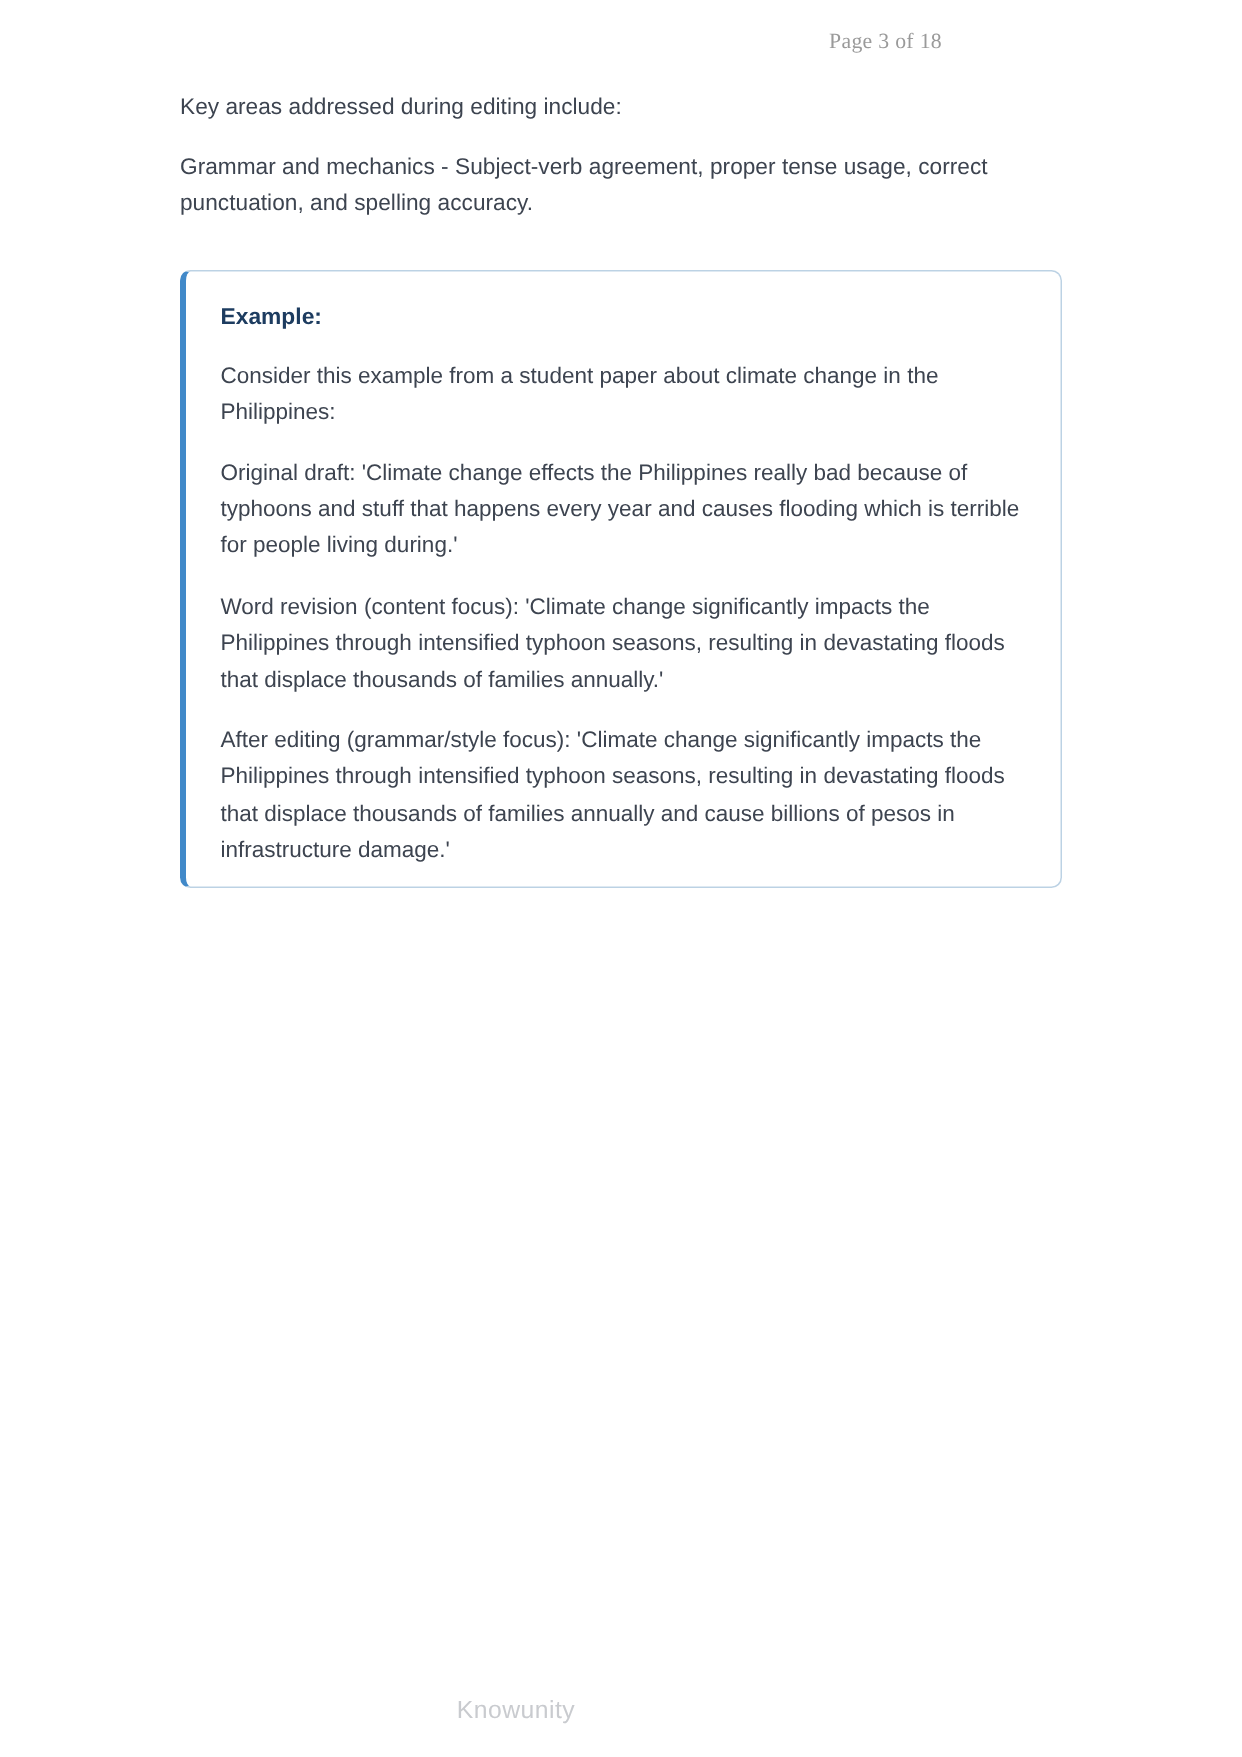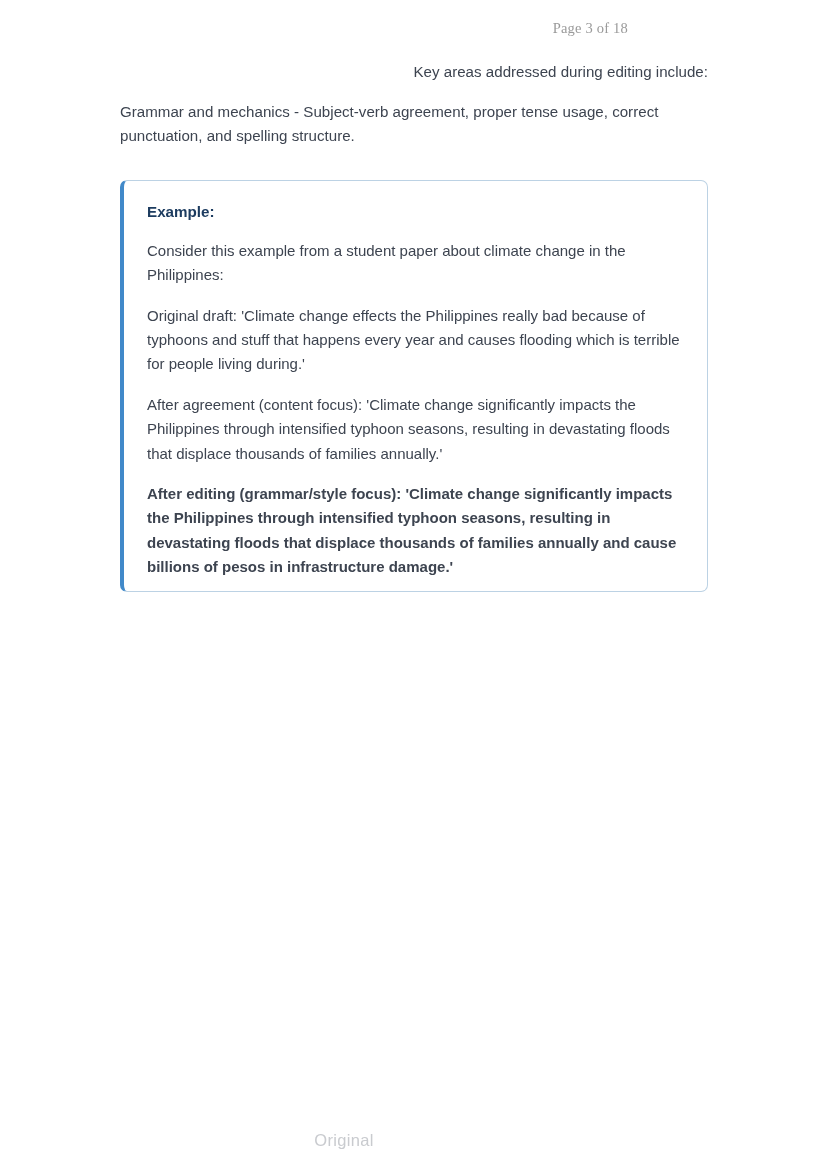--- a/index.html
+++ b/index.html
@@ -48,21 +48,20 @@
     line-height: 24.6px;
     color: #3d4450;
     letter-spacing: 0.02px;
   }
   p.body-par:last-child {
     margin-bottom: 0;
   }
 
   .intro-par {
     margin-bottom: 16px;
-    text-align: right;
   }
 
   
   .example-box {
     margin-top: 31px;
     box-sizing: border-box;
     width: 588px;
     border: 1px solid #bcd2e4;
     border-left: 4px solid #4189c9;
     border-radius: 7px;
@@ -80,21 +79,20 @@
   }
 
   .example-box p.box-par {
     margin: 0 0 16px 0;
     font-size: 15px;
     line-height: 24.4px;
     color: #3d4450;
   }
   .example-box p.box-par:last-child {
     margin-bottom: 0;
-    font-weight: bold;
   }
 
   
   .footer-watermark {
     position: absolute;
     left: 0;
     right: 0;
     bottom: 21px;
     text-align: center;
     font-size: 16.5px;
@@ -106,36 +104,36 @@
 <body>
 
 <div class="page">
 
   <div class="page-header">Page 3 of 18</div>
 
   <div class="content">
 
     <p class="body-par intro-par">Key areas addressed during editing include:</p>
 
-    <p class="body-par">Grammar and mechanics - Subject-verb agreement, proper tense usage, correct punctuation, and spelling structure.</p>
+    <p class="body-par">Grammar and mechanics - Subject-verb agreement, proper tense usage, correct punctuation, and spelling accuracy.</p>
 
 
 
 
     <div class="example-box">
 
       <p class="example-title">Example:</p>
 
       <p class="box-par">Consider this example from a student paper about climate change in the Philippines:</p>
 
       <p class="box-par">Original draft: 'Climate change effects the Philippines really bad because of typhoons and stuff that happens every year and causes flooding which is terrible for people living during.'</p>
 
-      <p class="box-par">After agreement (content focus): 'Climate change significantly impacts the Philippines through intensified typhoon seasons, resulting in devastating floods that displace thousands of families annually.'</p>
+      <p class="box-par">Word revision (content focus): 'Climate change significantly impacts the Philippines through intensified typhoon seasons, resulting in devastating floods that displace thousands of families annually.'</p>
 
       <p class="box-par">After editing (grammar/style focus): 'Climate change significantly impacts the Philippines through intensified typhoon seasons, resulting in devastating floods that displace thousands of families annually and cause billions of pesos in infrastructure damage.'</p>
 
     </div>
 
   </div>
 
-  <div class="footer-watermark">Original</div>
+  <div class="footer-watermark">Knowunity</div>
 
 </div>
 
 </body></html>

